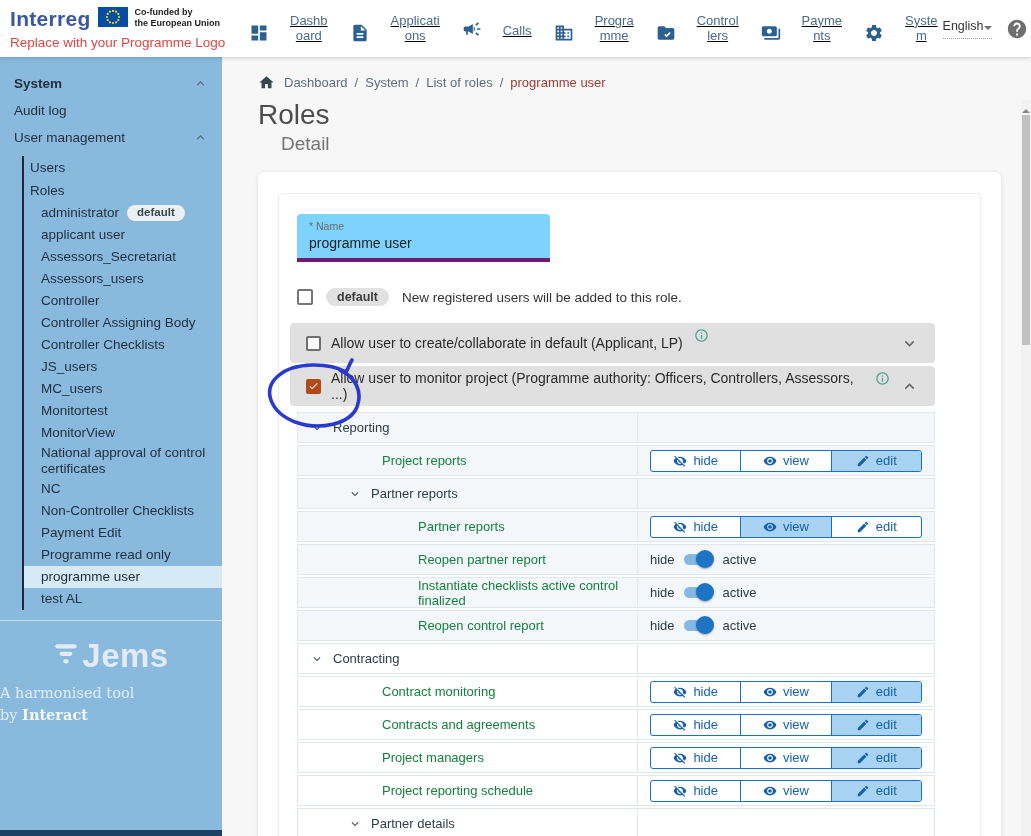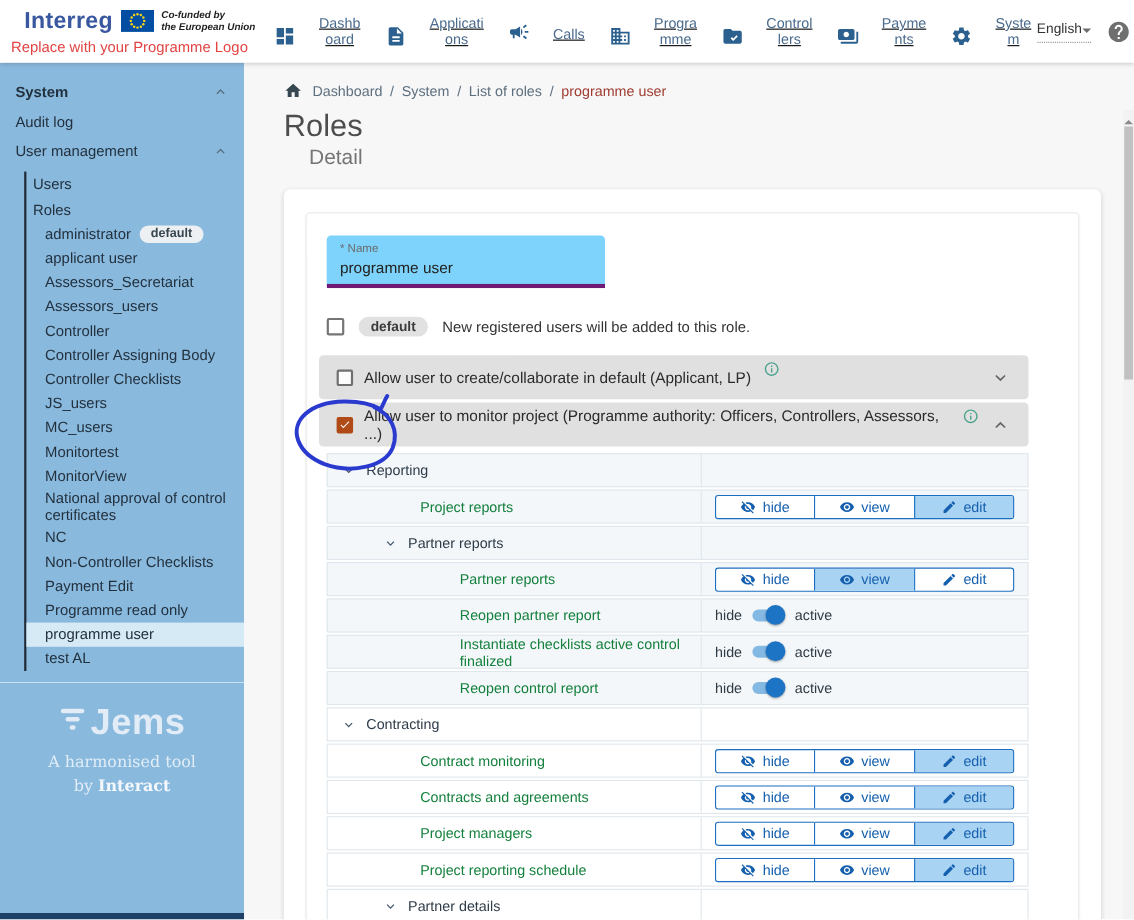--- a/index.html
+++ b/index.html
@@ -8,24 +8,24 @@
     width:1031px; height:836px; overflow:hidden; position:relative;
     font-family:"Liberation Sans", sans-serif; background:#fff;
   }
   .icon { display:inline-flex; align-items:center; justify-content:center; flex:0 0 auto; }
   .icon svg { width:100%; height:100%; display:block; }
 
   
   .topbar { position:absolute; top:0; left:0; right:0; height:57px; background:#fff;
             display:flex; align-items:center; z-index:30; box-shadow:0 1px 4px rgba(0,0,0,.18); }
   .logo-block { width:236px; padding-left:10px; flex:0 0 auto; }
-  .logo-row { display:flex; align-items:center; gap:7px;margin-left:12px; }
+  .logo-row { display:flex; gap:7px; }
   .interreg-word { font-size:21px; font-weight:700; color:#39589f; letter-spacing:.3px; }
   .eu-flag { width:30px; height:20px; flex:0 0 auto; }
-  .eu-text { font-size:9px; font-weight:700; color:#1d1d1d; line-height:1.2;font-style:italic; }
+  .eu-text { font-size:9px; font-weight:700; color:#1d1d1d; line-height:1.2; }
   .replace-text { color:#e24444; font-size:13.5px; margin-top:4px; white-space:nowrap; }
 
   .main-nav { display:flex; align-items:center; gap:12px; margin-left:8px; }
   .nav-item { display:flex; align-items:flex-end; gap:21px; padding:4px 5px; cursor:pointer;text-decoration:underline; }
   .nav-item .icon { width:20px; height:20px; color:#2c618f; }
   .nav-label { font-size:13px; color:#4a6b8d; line-height:1.12; text-align:center; }
 
   .lang-select { margin-left:auto; width:112px; display:flex; align-items:flex-end; justify-content:space-between;
                  border-bottom:1px dotted #9b9b9b; padding-bottom:5px; margin-right:14px; cursor:pointer; }
   .lang-value { font-size:12.5px; color:#333; }
@@ -42,21 +42,21 @@
   .side-item { height:27px; }
   .side-chev { width:15px; height:15px; color:#44566380; color:#445663; opacity:.75; }
   .sub-container { margin:5px 0 0 22px; border-left:2px solid #1f2833; }
   .sub-item { height:23px; padding-left:6px; font-size:13.5px; display:flex; align-items:center; cursor:pointer; }
   .role-item { min-height:22px; padding:1px 6px 1px 17px; font-size:13.5px; display:flex;
                align-items:center; gap:8px; cursor:pointer; line-height:1.18; }
   .role-item.selected { background:#d6eaf6; }
   .side-badge { background:#edf0f2; color:#37474f; font-weight:700; font-size:11.5px;
                 padding:1px 10px; border-radius:10px; }
   .jems-block { margin-top:10px; border-top:1px solid rgba(255,255,255,.55); padding-top:16px;
-                text-align:center; color:#e2ecf6; }
+                text-align:left; color:#e2ecf6; }
   .jems-name { font-size:33px; font-weight:700; display:flex; align-items:center; justify-content:center; gap:3px; letter-spacing:.5px; }
   .jems-tree { width:26px; height:30px; }
   .jems-sub { font-family:"DejaVu Serif", serif; font-size:14.5px; color:rgba(255,255,255,.75);
               margin-top:8px; line-height:1.45; }
   .jems-sub b { color:#f4f8fc; }
   .sidebar-bottom-bar { position:absolute; bottom:0; left:0; width:100%; height:6px; background:#1d4066; }
 
   
   .content { position:absolute; top:57px; left:222px; right:0; bottom:0; background:#f7f7f8; overflow:hidden; }
   .breadcrumb { position:absolute; left:36px; top:17px; display:flex; align-items:center; gap:7px;

